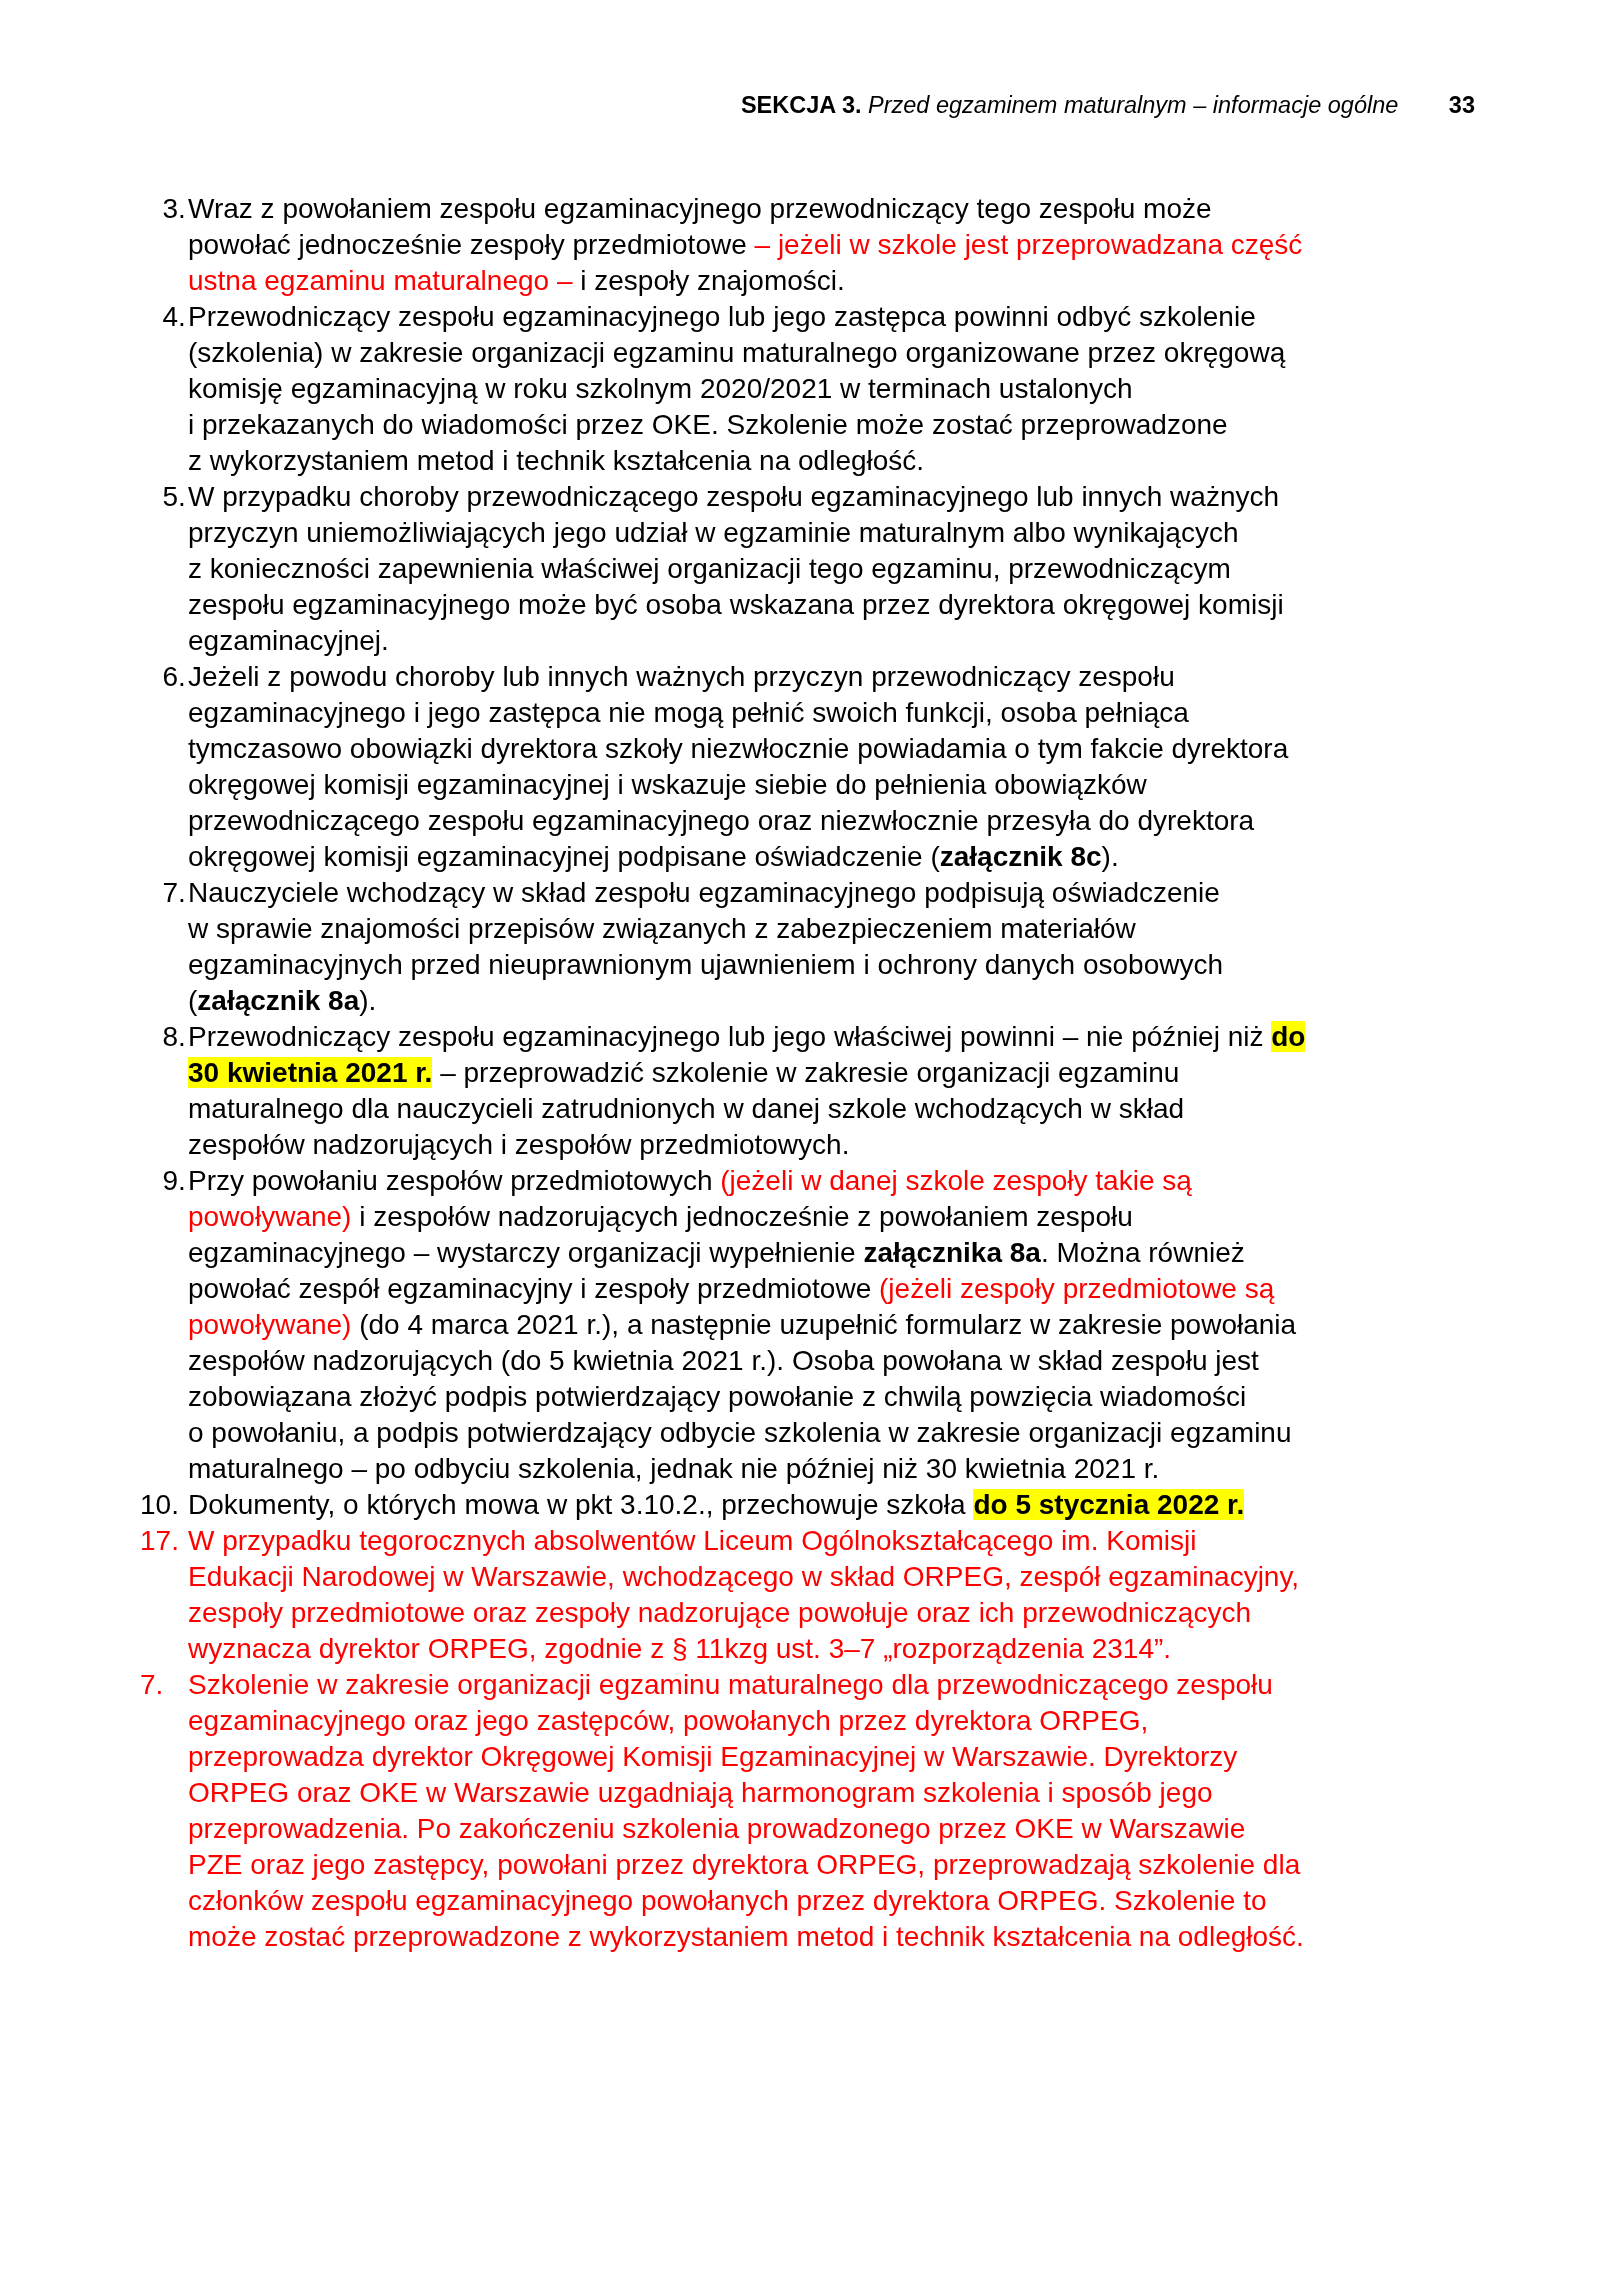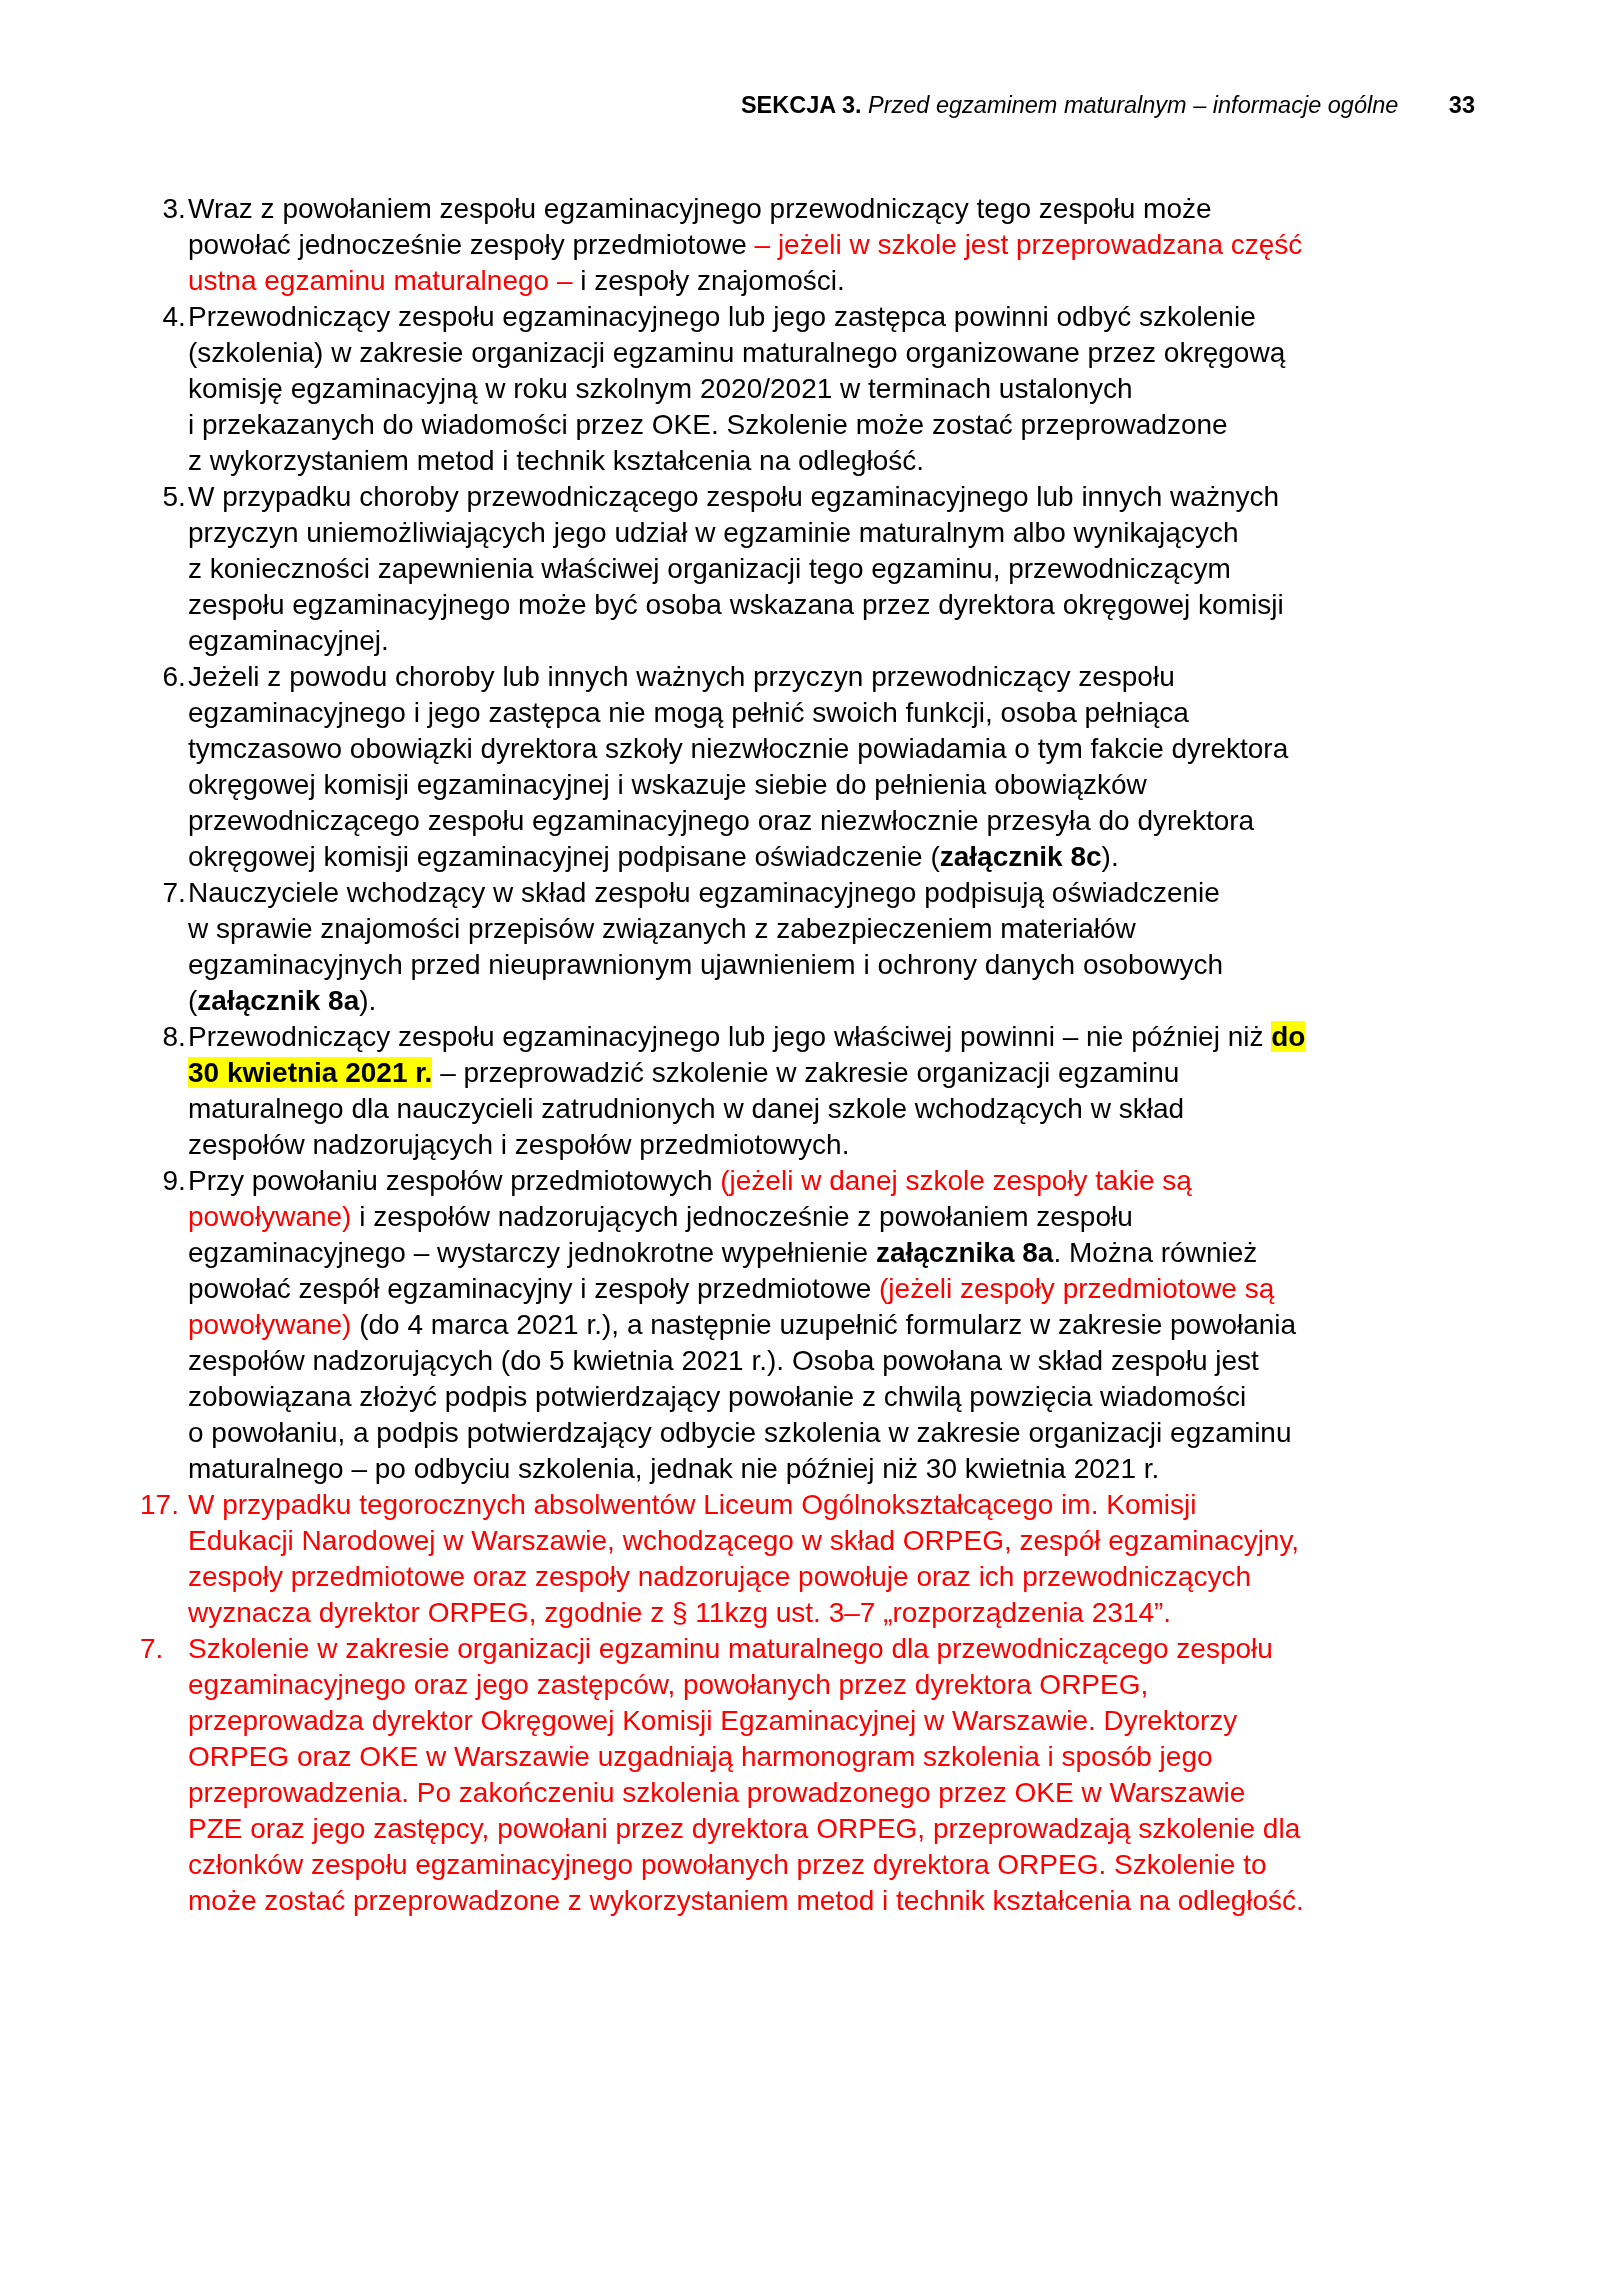--- a/index.html
+++ b/index.html
@@ -129,27 +129,31 @@
         <div class="num single-digit">8.</div>
         <div class="text"><span class="run-normal">Przewodniczący zespołu egzaminacyjnego lub jego właściwej powinni – nie później niż </span><span class="run-bold-highlight">do
 30 kwietnia 2021 r.</span><span class="run-normal"> – przeprowadzić szkolenie w zakresie organizacji egzaminu
 maturalnego dla nauczycieli zatrudnionych w danej szkole wchodzących w skład
 zespołów nadzorujących i zespołów przedmiotowych.</span></div>
       </div>
       <div class="item">
         <div class="num single-digit">9.</div>
         <div class="text"><span class="run-normal">Przy powołaniu zespołów przedmiotowych </span><span class="run-red">(jeżeli w danej szkole zespoły takie są
 powoływane)</span><span class="run-normal"> i zespołów nadzorujących jednocześnie z powołaniem zespołu
-egzaminacyjnego – wystarczy jednokrotne wypełnienie </span><span class="run-bold">załącznika 8a</span><span class="run-normal">. Można również
+egzaminacyjnego – wystarczy organizacji wypełnienie </span><span class="run-bold">załącznika 8a</span><span class="run-normal">. Można również
 powołać zespół egzaminacyjny i zespoły przedmiotowe </span><span class="run-red">(jeżeli zespoły przedmiotowe są
 powoływane)</span><span class="run-normal"> (do 4 marca 2021 r.), a następnie uzupełnić formularz w zakresie powołania
 zespołów nadzorujących (do 5 kwietnia 2021 r.). Osoba powołana w skład zespołu jest
 zobowiązana złożyć podpis potwierdzający powołanie z chwilą powzięcia wiadomości
 o powołaniu, a podpis potwierdzający odbycie szkolenia w zakresie organizacji egzaminu
 maturalnego – po odbyciu szkolenia, jednak nie później niż 30 kwietnia 2021 r.</span></div>
+      </div>
+      <div class="item">
+        <div class="num">10.</div>
+        <div class="text"><span class="run-normal">Dokumenty, o których mowa w pkt 3.10.2., przechowuje szkoła </span><span class="run-bold-highlight">do 5 stycznia 2022 r.</span></div>
       </div>
       <div class="item">
         <div class="num red">17.</div>
         <div class="text"><span class="run-red">W przypadku tegorocznych absolwentów Liceum Ogólnokształcącego im. Komisji
 Edukacji Narodowej w Warszawie, wchodzącego w skład ORPEG, zespół egzaminacyjny,
 zespoły przedmiotowe oraz zespoły nadzorujące powołuje oraz ich przewodniczących
 wyznacza dyrektor ORPEG, zgodnie z § 11kzg ust. 3–7 „rozporządzenia 2314”.</span></div>
       </div>
       <div class="item">
         <div class="num red">7.</div>

